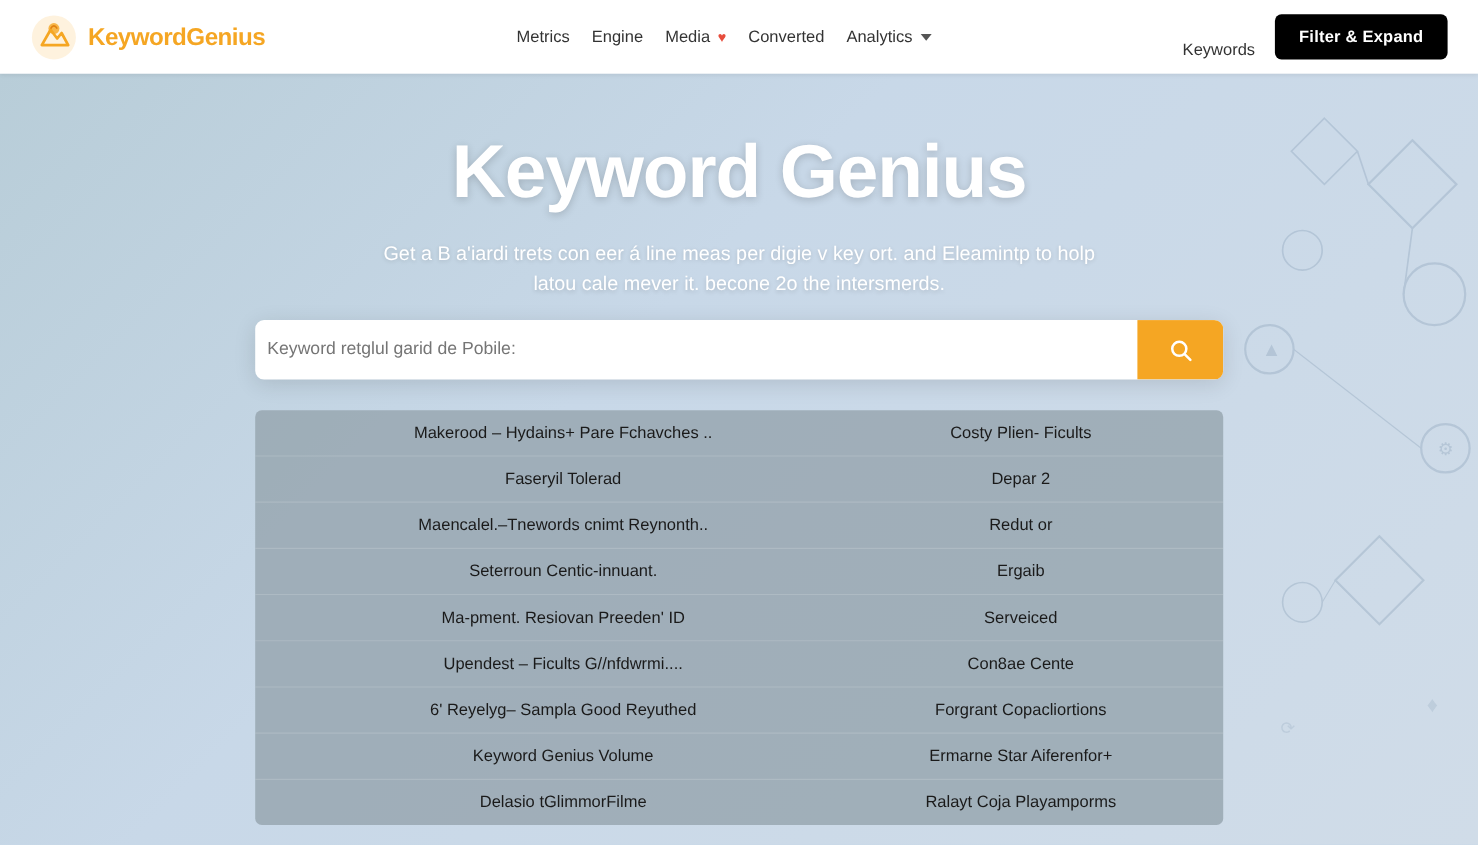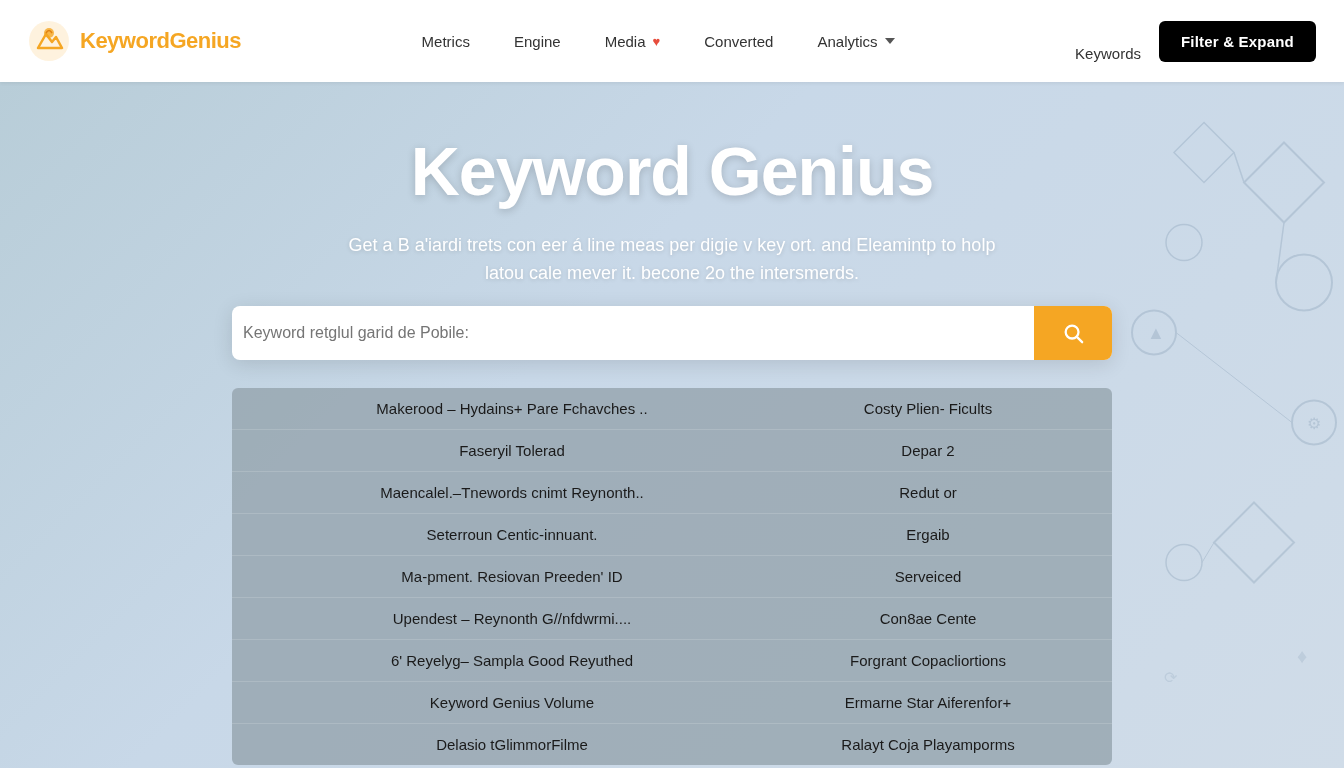--- a/index.html
+++ b/index.html
@@ -11,21 +11,21 @@
       overflow: hidden;
       background: #c8d8e8;
     }
 
     
     .navbar {
       display: flex;
       align-items: center;
       justify-content: space-between;
       background: #fff;
-      height: 82px;
+      height: 67px;
       padding: 0 28px;
       box-shadow: 0 1px 4px rgba(0,0,0,0.08);
       position: relative;
       z-index: 10;
     }
 
     .logo {
       display: flex;
       align-items: center;
       gap: 10px;
@@ -44,21 +44,21 @@
       letter-spacing: -0.5px;
     }
 
     .logo-text span {
       color: #f5a623;
     }
 
     .nav-links {
       display: flex;
       align-items: center;
-      gap: 44px;
+      gap: 20px;
     }
 
     .nav-link {
       font-size: 15px;
       font-weight: 500;
       color: #333;
       text-decoration: none;
       cursor: pointer;
       display: flex;
       align-items: center;
@@ -324,21 +324,21 @@
         <span class="col-left">Seterroun Centic-innuant.</span>
         <span class="col-right">Ergaib</span>
       </div>
 
       <div class="results-row">
         <span class="col-left">Ma-pment. Resiovan Preeden' ID</span>
         <span class="col-right">Serveiced</span>
       </div>
 
       <div class="results-row">
-        <span class="col-left">Upendest – Reynonth G//nfdwrmi....</span>
+        <span class="col-left">Upendest – Ficults G//nfdwrmi....</span>
         <span class="col-right">Con8ae Cente</span>
       </div>
 
       <div class="results-row">
         <span class="col-left">6' Reyelyg– Sampla Good Reyuthed</span>
         <span class="col-right">Forgrant Copacliortions</span>
       </div>
 
       <div class="results-row">
         <span class="col-left">Keyword Genius Volume</span>

